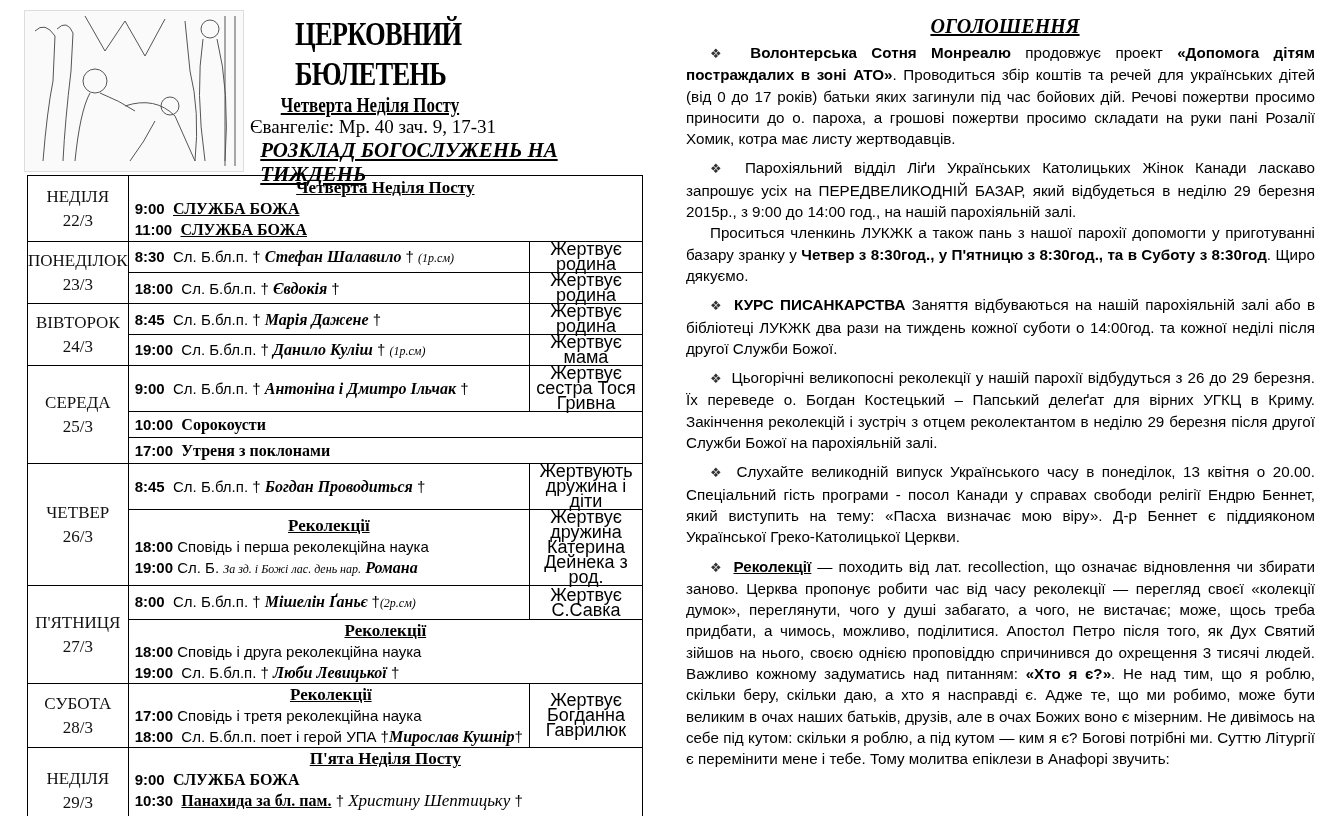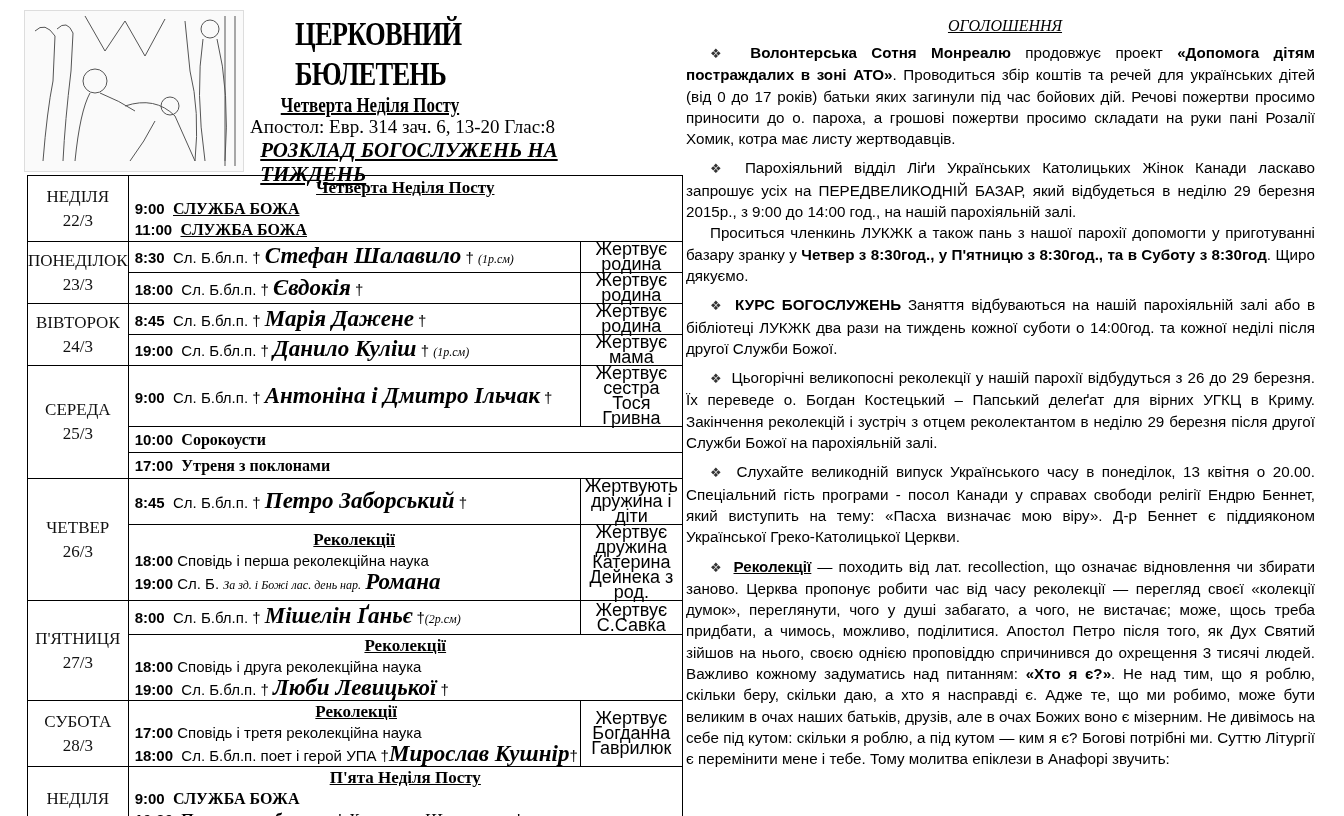--- a/index.html
+++ b/index.html
@@ -19,26 +19,26 @@
   #schedule { position:absolute; left:27px; top:175px; width:616px; border-collapse:collapse; border:1.5px solid #000; font-size:15px; }
   #schedule td { border:1px solid #000; padding:0 6px; vertical-align:middle; }
   #schedule td.day { width:82px; text-align:center; font-family:"Liberation Serif", serif; font-size:17px; line-height:24px; color:#111; padding:0; }
   #schedule td.donor { width:104px; text-align:center; font-size:18px; line-height:15px; padding:0 4px; }
   .dash-top { border-top:1px dashed #000 !important; }
   .entry { line-height:21px; white-space:nowrap; }
   .center-heading { text-align:center; font-family:"Liberation Serif", serif; font-weight:bold; font-size:17px; text-decoration:underline; line-height:21px; }
   .time { font-weight:bold; }
   .svc { font-family:"Liberation Serif", serif; font-weight:bold; text-decoration:underline; font-size:16px; }
   .svc-nou { font-family:"Liberation Serif", serif; font-weight:bold; font-size:16px; }
-  .name { font-family:"Liberation Serif", serif; font-style:italic; font-weight:bold; font-size:23px; }
+  .name { font-family:"Liberation Serif", serif; font-style:italic; font-weight:bold; font-size:16px; }
   .note { font-family:"Liberation Serif", serif; font-style:italic; font-size:12px; }
 
   
   #announcements { position:absolute; left:686px; top:14px; width:638px; font-size:15.2px; line-height:21.3px; text-align:justify; }
-  #ann-title { text-align:center; font-family:"Liberation Serif", serif; font-weight:normal; font-style:italic; font-size:16px; text-decoration:underline; margin-bottom:4px; line-height:24px; }
+  #ann-title { text-align:center; font-family:"Liberation Serif", serif; font-weight:bold; font-style:italic; font-size:20px; text-decoration:underline; margin-bottom:4px; line-height:24px; }
   .para { margin:0 9px 8px 0; text-indent:24px; }
   .para.tight { margin-bottom:0; }
   .bullet { font-size:13px; color:#333; margin-right:4px; }
 </style>
 </head>
 <body>
 
 <div id="icon-image">
   <svg width="218" height="160" viewBox="0 0 218 160">
     <g fill="none" stroke="#555" stroke-width="1">
@@ -54,21 +54,21 @@
       <circle cx="185" cy="18" r="9"></circle>
       <path d="M178 28 Q170 80 180 150 M192 28 Q205 80 200 150"></path>
       <path d="M200 5 L200 155 M210 5 L210 155"></path>
     </g>
   </svg>
 </div>
 
 <div id="header">
   <span id="bulletin-title">ЦЕРКОВНИЙ БЮЛЕТЕНЬ</span>
   <span id="sunday-title">Четверта Неділя Посту</span>
-  <span class="hdr-line">Апостол: Евр. 314 зач. 6, 13-20 Глас:8</span>
+  <span class="hdr-line">Євангеліє: Мр. 40 зач. 9, 17-31</span>
   <span id="schedule-title">РОЗКЛАД БОГОСЛУЖЕНЬ НА ТИЖДЕНЬ</span>
 </div>
 
 <table id="schedule">
 
   <tbody>
       <tr style="height:66px;">
     <td class="day">
       <div>НЕДІЛЯ</div>
       <div>22/3</div>
@@ -119,21 +119,21 @@
   </tr>
   <tr style="height:26px;">
     <td colspan="2" class="entry"><span class="time">17:00</span>&nbsp; <span class="svc-nou">Утреня з поклонами</span></td>
   </tr>
 
   <tr style="height:34px;">
     <td class="day" rowspan="2">
       <div>ЧЕТВЕР</div>
       <div>26/3</div>
     </td>
-    <td class="entry"><span class="time">8:45</span>&nbsp; <span>Сл. Б.бл.п. †</span> <span class="name">Петро Заборський</span> <span>†</span></td>
+    <td class="entry"><span class="time">8:45</span>&nbsp; <span>Сл. Б.бл.п. †</span> <span class="name">Богдан Проводиться</span> <span>†</span></td>
     <td class="donor">Жертвують дружина і діти</td>
   </tr>
   <tr style="height:62px;">
     <td class="dash-top">
       <div class="center-heading">Реколекції</div>
       <div class="entry"><span class="time">18:00</span> <span>Сповідь і перша реколекційна наука</span></div>
       <div class="entry"><span class="time">19:00</span> <span>Сл. Б.</span> <span class="note">За зд. і Божі лас. день нар.</span> <span class="name">Романа</span></div>
     </td>
     <td class="donor dash-top">Жертвує дружина Катерина Дейнека з род.</td>
   </tr>
@@ -193,21 +193,21 @@
   <p class="para tight">
     <span class="bullet">❖</span>
     <span>Парохіяльний відділ Ліґи Українських Католицьких Жінок Канади ласкаво запрошує усіх на ПЕРЕДВЕЛИКОДНІЙ БАЗАР, який відбудеться в неділю 29 березня 2015р., з 9:00 до 14:00 год., на нашій парохіяльній залі.</span>
   </p>
   <p class="para">
     <span>Проситься членкинь ЛУКЖК а також пань з нашої парохії допомогти у приготуванні базару зранку у </span><span class="b">Четвер з 8:30год., у П'ятницю з 8:30год., та в Суботу з 8:30год</span><span>. Щиро дякуємо.</span>
   </p>
 
   <p class="para">
     <span class="bullet">❖</span>
-    <span class="b">КУРС БОГОСЛУЖЕНЬ</span><span> Заняття відбуваються на нашій парохіяльній залі або в бібліотеці ЛУКЖК два рази на тиждень кожної суботи о 14:00год. та кожної неділі після другої Служби Божої.</span>
+    <span class="b">КУРС ПИСАНКАРСТВА</span><span> Заняття відбуваються на нашій парохіяльній залі або в бібліотеці ЛУКЖК два рази на тиждень кожної суботи о 14:00год. та кожної неділі після другої Служби Божої.</span>
   </p>
 
 
   <p class="para">
     <span class="bullet">❖</span>
     <span>Цьогорічні великопосні реколекції у нашій парохії відбудуться з 26 до 29 березня. Їх переведе о. Богдан Костецький – Папський делеґат для вірних УГКЦ в Криму. Закінчення реколекцій і зустріч з отцем реколектантом в неділю 29 березня після другої Служби Божої на парохіяльній залі.</span>
   </p>
 
   <p class="para">
     <span class="bullet">❖</span>

